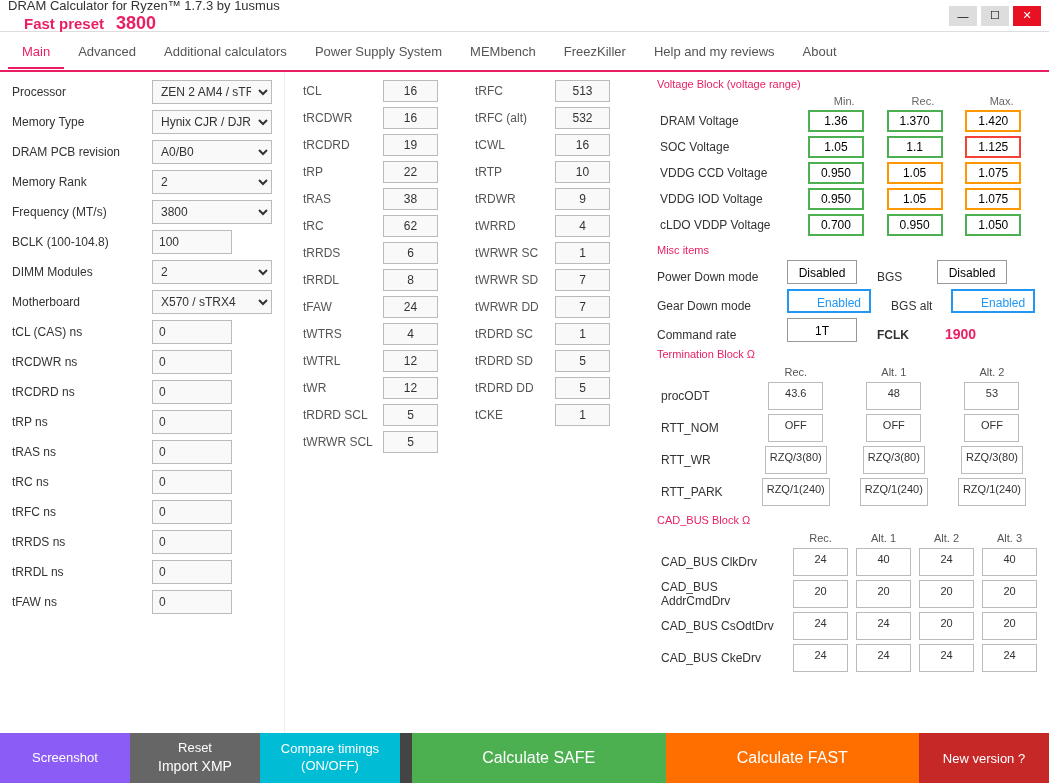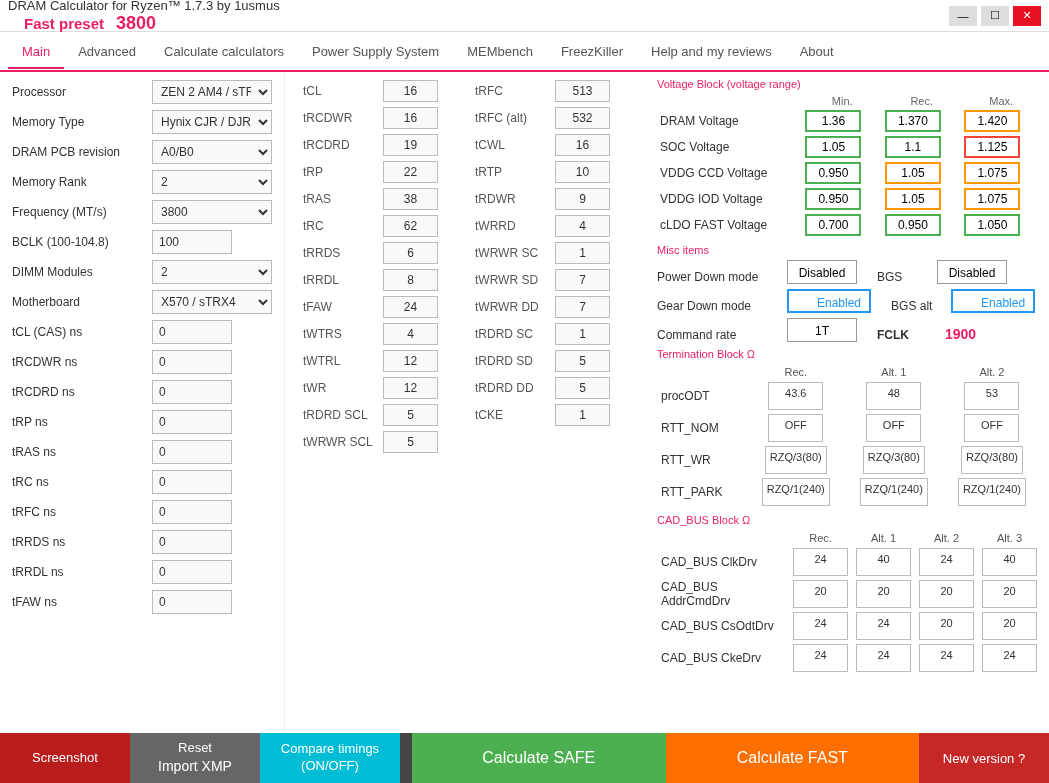--- a/index.html
+++ b/index.html
@@ -196,21 +196,21 @@
     }
     
     .bottom-bar {
       height: 50px;
       display: flex;
       align-items: stretch;
       background: #444;
     }
     
     .btn-screenshot {
-      background: #b91c1c;
+      background: #8b5cf6;
       color: white;
       border: none;
       width: 130px;
       font-size: 13px;
       cursor: pointer;
       display: flex;
       flex-direction: column;
       align-items: center;
       justify-content: center;
       line-height: 1.3;
@@ -303,21 +303,21 @@
   <div class="title-controls">
     <button class="title-btn">—</button>
     <button class="title-btn">☐</button>
     <button class="title-btn close">✕</button>
   </div>
 </div>
 
 <div class="nav-bar">
   <div class="nav-item active">Main</div>
   <div class="nav-item">Advanced</div>
-  <div class="nav-item">Calculate calculators</div>
+  <div class="nav-item">Additional calculators</div>
   <div class="nav-item">Power Supply System</div>
   <div class="nav-item">MEMbench</div>
   <div class="nav-item">FreezKiller</div>
   <div class="nav-item">Help and my reviews</div>
   <div class="nav-item">About</div>
 </div>
 
 <div class="main-content">
 
   <div class="left-panel">
@@ -544,21 +544,21 @@
           <td><input class="num-input o" value="1.05" style=""></td>
           <td><input class="num-input o" value="1.075" style=""></td>
         </tr>
         <tr>
           <td class="label-cell">VDDG  IOD Voltage</td>
           <td><input class="num-input g" value="0.950" style=""></td>
           <td><input class="num-input o" value="1.05" style=""></td>
           <td><input class="num-input o" value="1.075" style=""></td>
         </tr>
         <tr>
-          <td class="label-cell">cLDO FAST Voltage</td>
+          <td class="label-cell">cLDO VDDP Voltage</td>
           <td><input class="num-input g" value="0.700" style=""></td>
           <td><input class="num-input g" value="0.950" style=""></td>
           <td><input class="num-input g" value="1.050" style=""></td>
         </tr>
       </tbody>
     </table>
 
     <div class="voltage-section-title">Misc items</div>
 
     <div class="misc-section">

